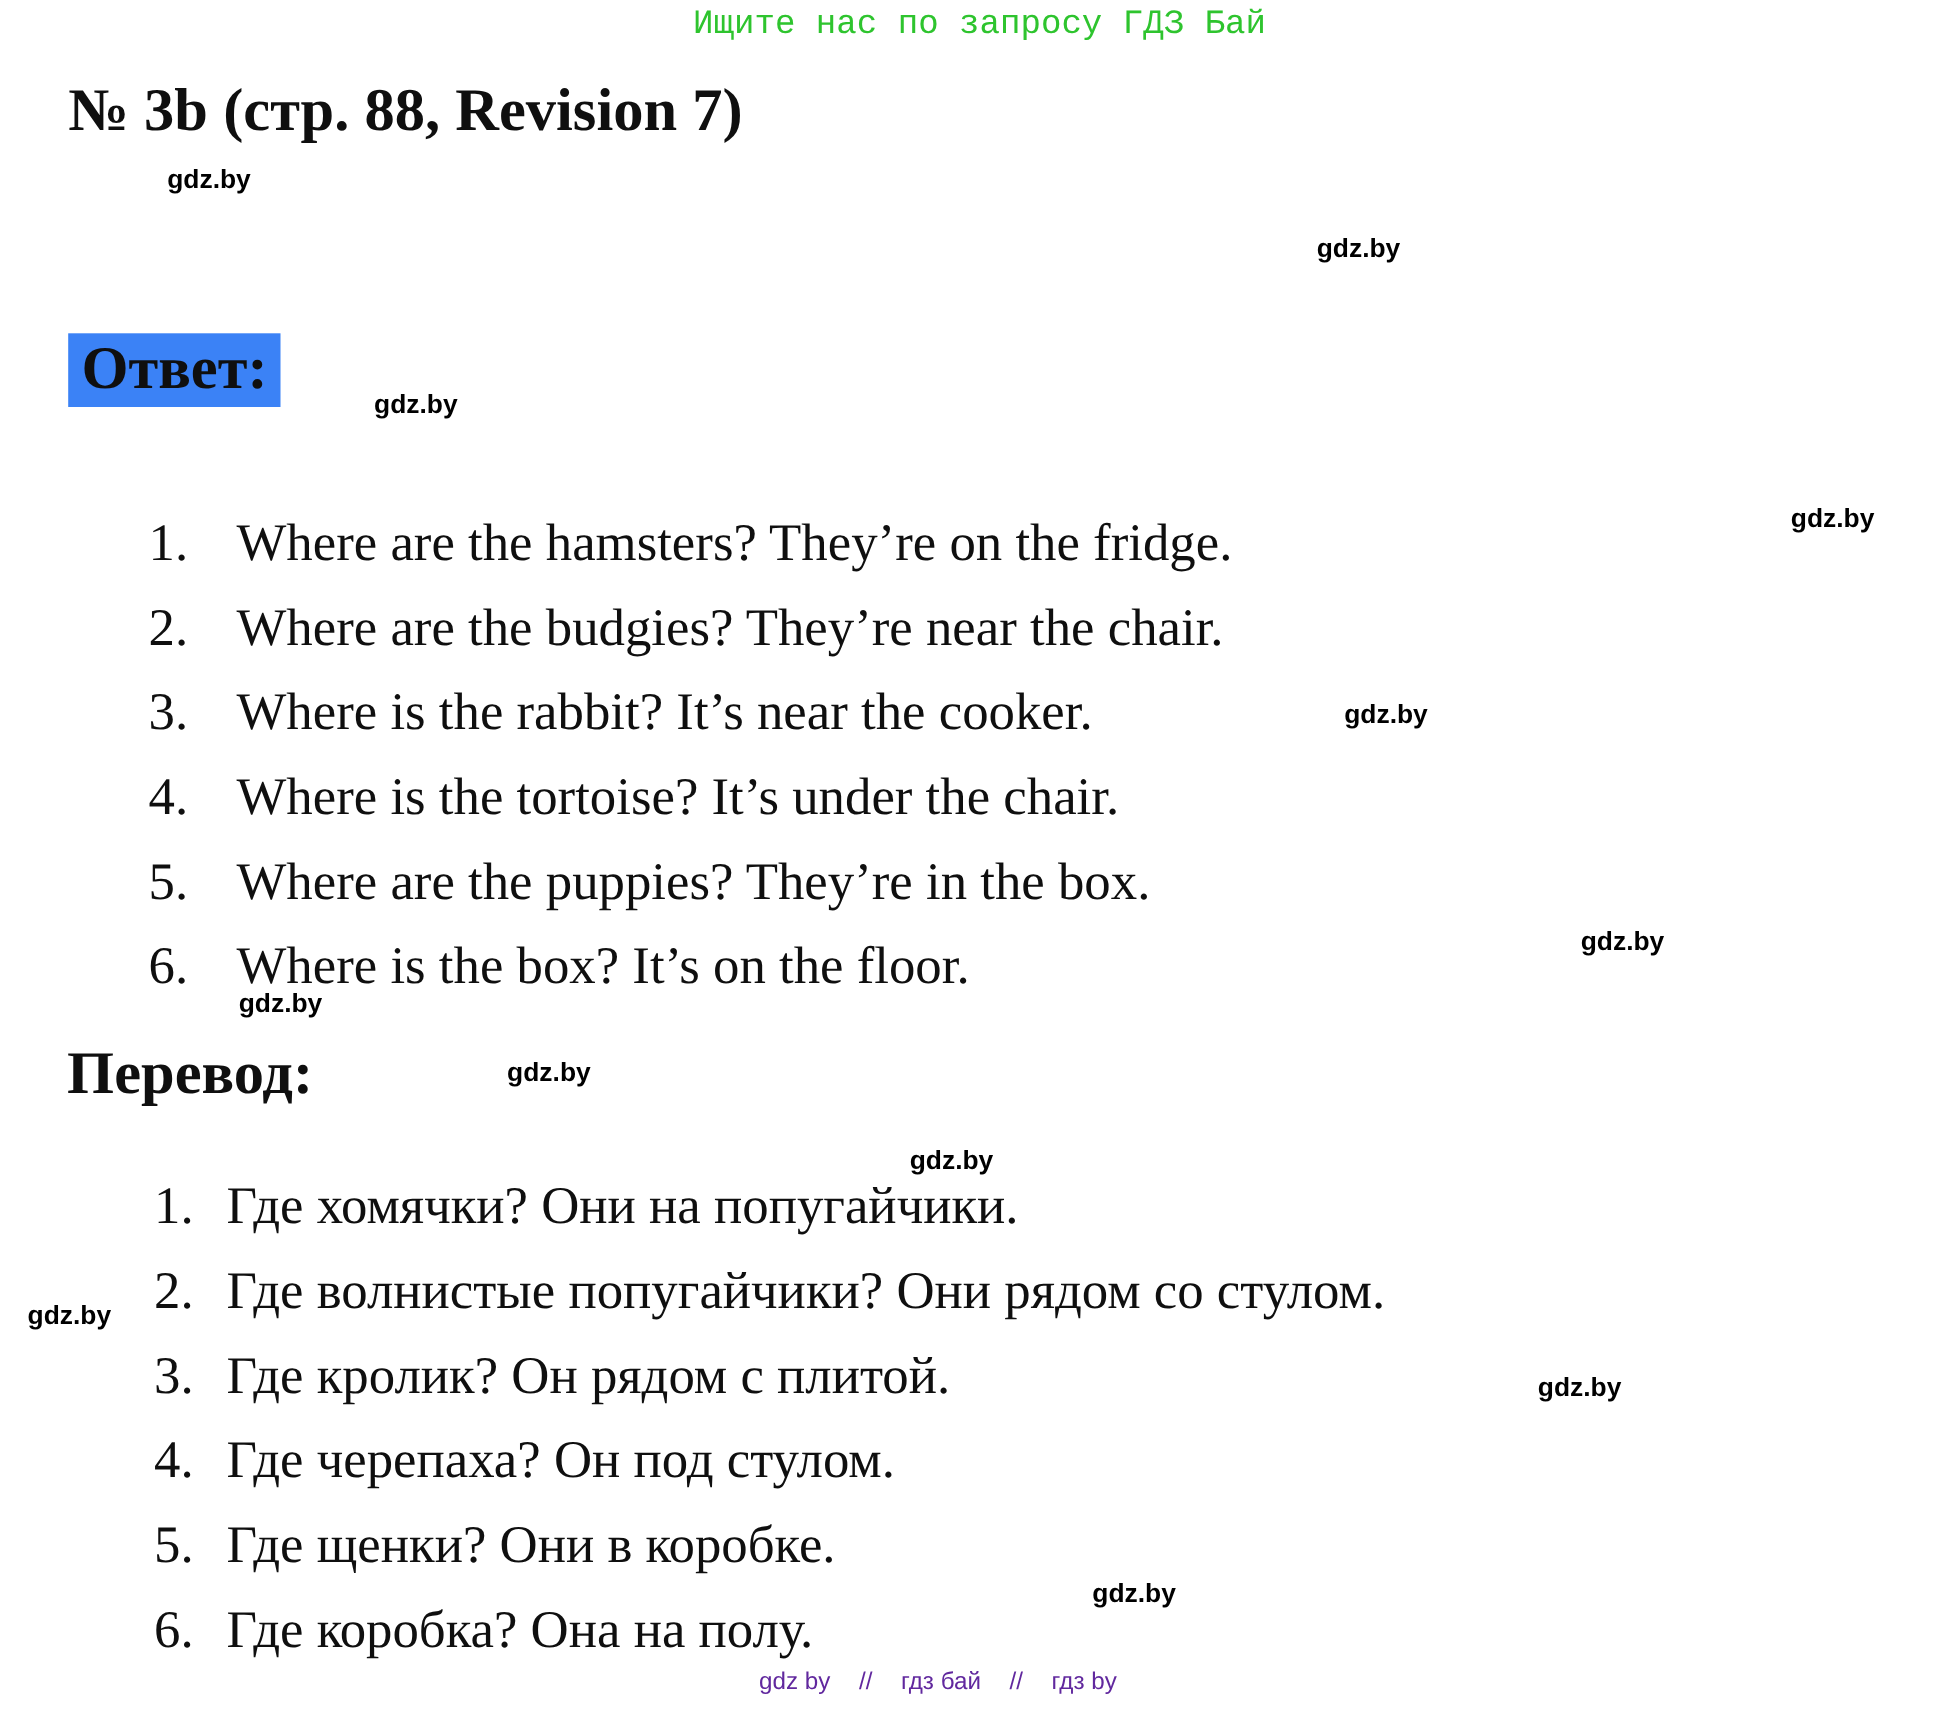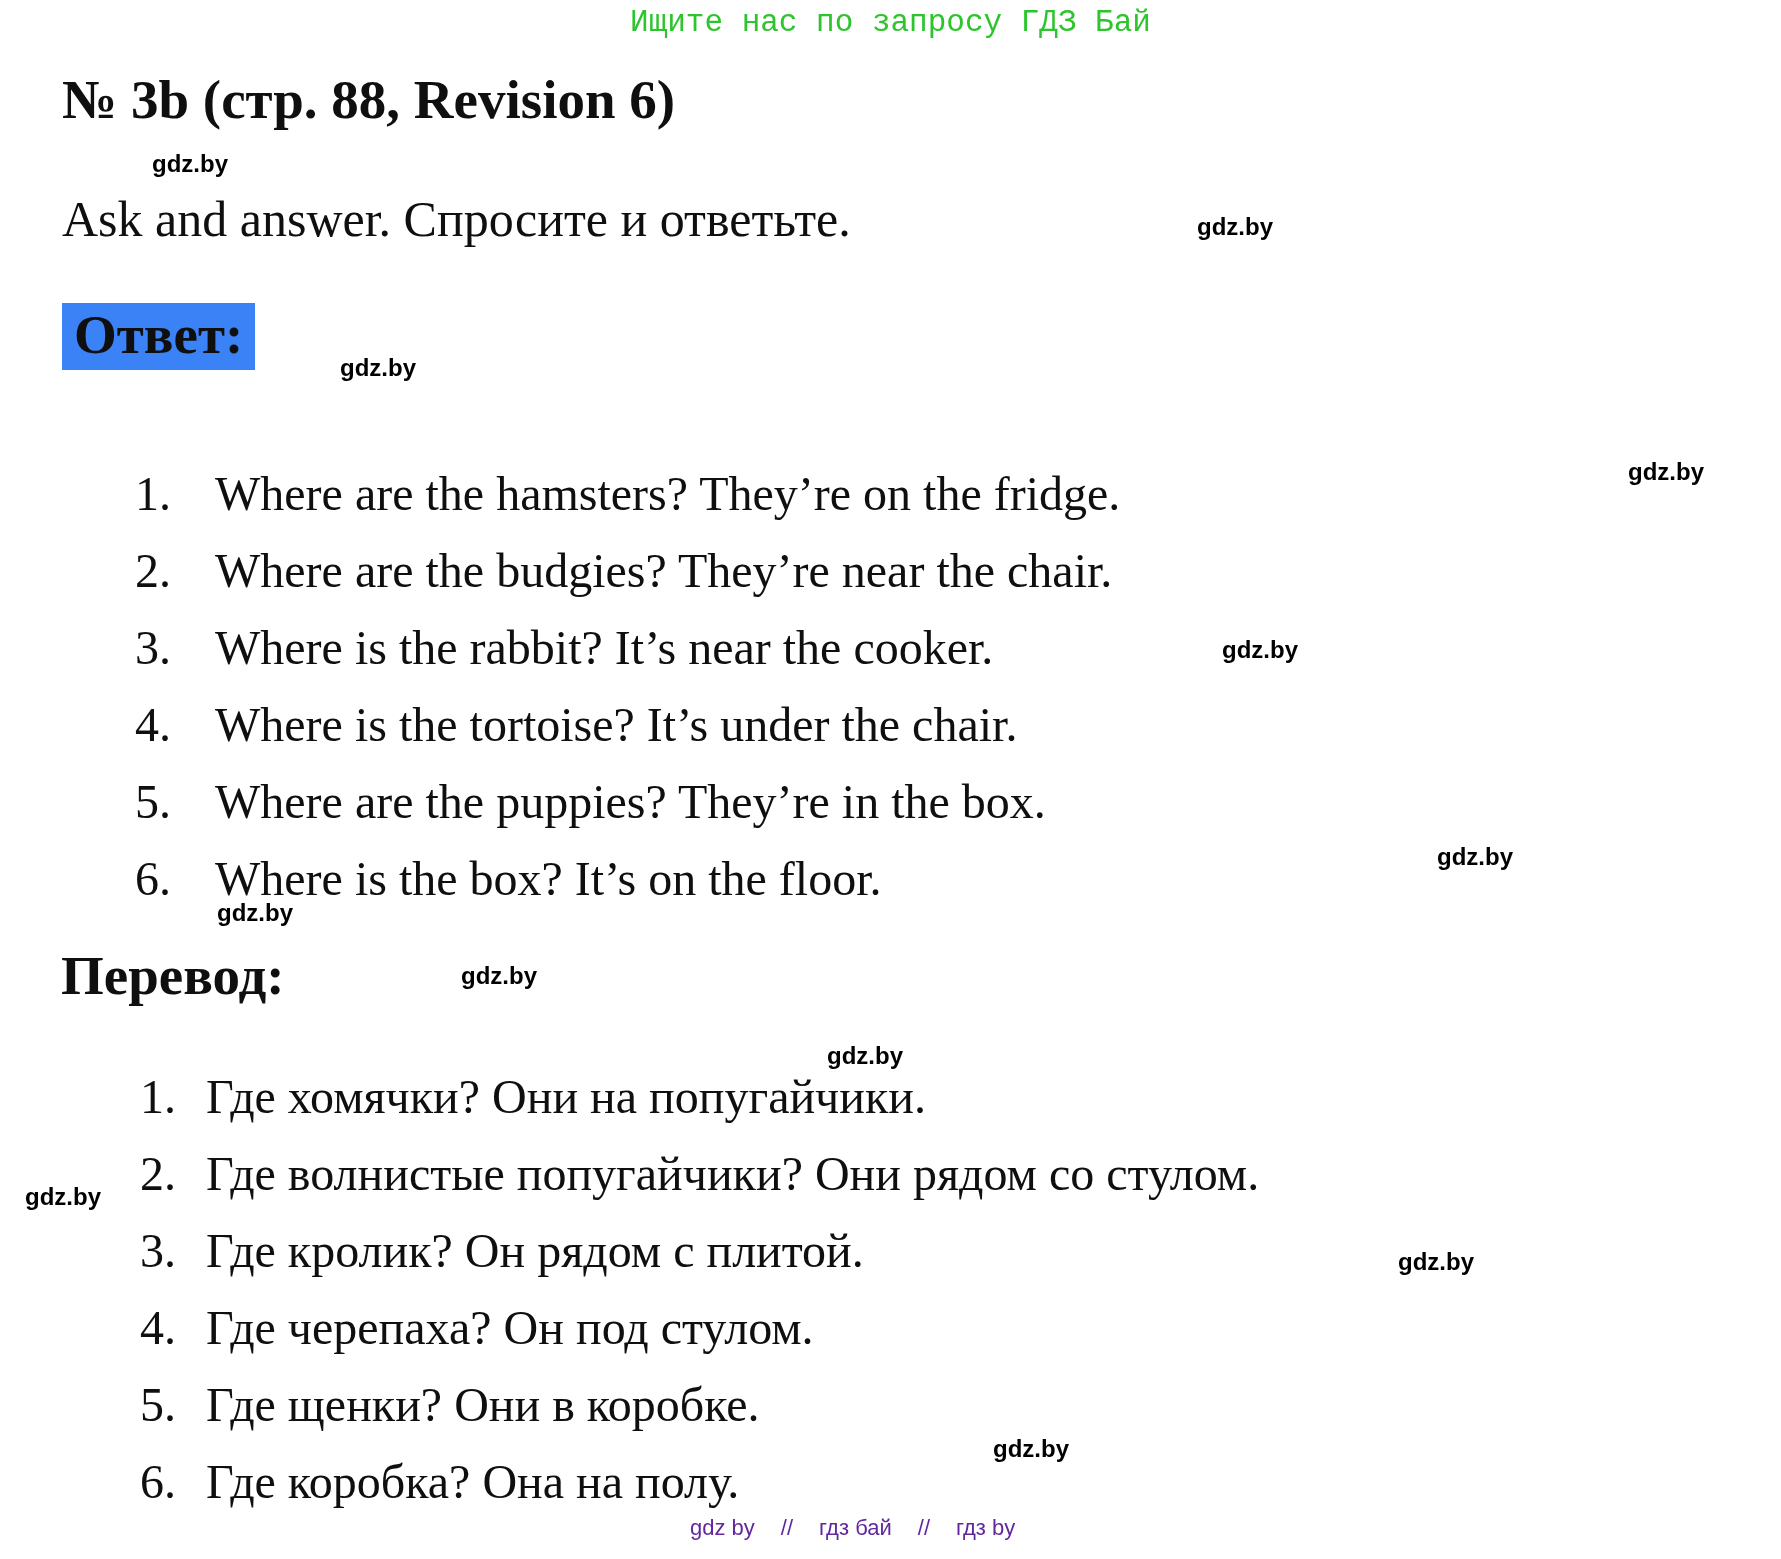--- a/index.html
+++ b/index.html
@@ -104,23 +104,22 @@
     white-space: nowrap;
   }
 </style>
 </head>
 <body>
 
 <div class="page">
 
   <div class="promo">Ищите нас по запросу ГДЗ Бай</div>
 
-  <h1 class="heading">№ 3b (стр. 88, Revision 6)</h1>
+  <h1 class="heading">№ 3b (стр. 88, Revision 7)</h1>
 
-  <p class="task">Ask and answer. Спросите и ответьте.</p>
 
   <div class="label answer-label">Ответ:</div>
 
   <ol class="answers en">
     <li>Where are the hamsters? They’re on the fridge.</li>
     <li>Where are the budgies? They’re near the chair.</li>
     <li>Where is the rabbit? It’s near the cooker.</li>
     <li>Where is the tortoise? It’s under the chair.</li>
     <li>Where are the puppies? They’re in the box.</li>
     <li>Where is the box? It’s on the floor.</li>

